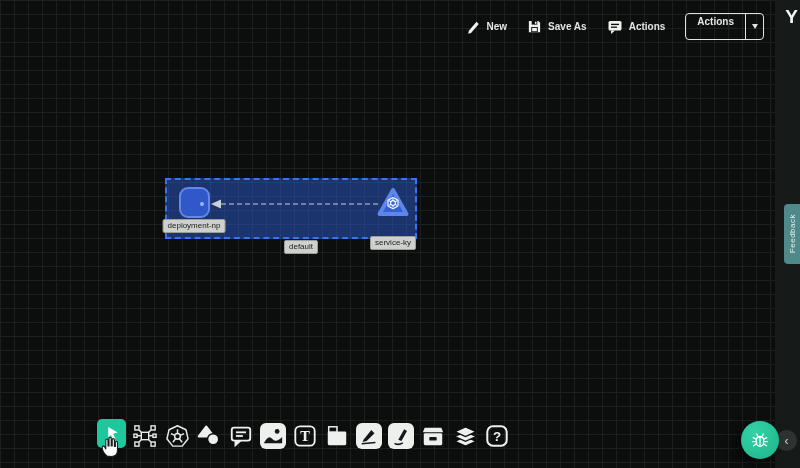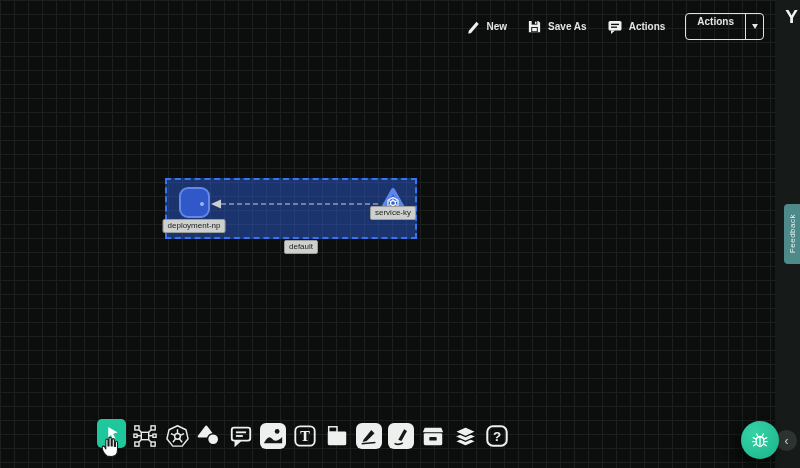--- a/index.html
+++ b/index.html
@@ -91,21 +91,21 @@
       <line x1="17" y1="13.6" x2="17" y2="15.6"></line>
       <line x1="17" y1="20.4" x2="17" y2="22.6"></line>
       <line x1="13.2" y1="15.7" x2="14.9" y2="16.8"></line>
       <line x1="20.8" y1="15.7" x2="19.1" y2="16.8"></line>
       <line x1="13.2" y1="20.4" x2="14.9" y2="19.3"></line>
       <line x1="20.8" y1="20.4" x2="19.1" y2="19.3"></line>
     </g>
   </svg>
 
   <div class="node-label" style="left:194px;top:219px">deployment-np</div>
-  <div class="node-label" style="left:393px;top:206px">service-ky</div>
+  <div class="node-label" style="left:393px;top:236px">service-ky</div>
   <div class="node-label" style="left:301px;top:240px">default</div>
 </div>
 
 <div class="topbar">
 
   <div class="tb-item">
     <svg width="15" height="15" viewBox="0 0 16 16">
       <path d="M3,12.6 L11.2,3 L13.6,5.4 L5.4,15 L2.4,15.7 Z" fill="#eef1ee"></path>
     </svg>
     <span>New</span>

